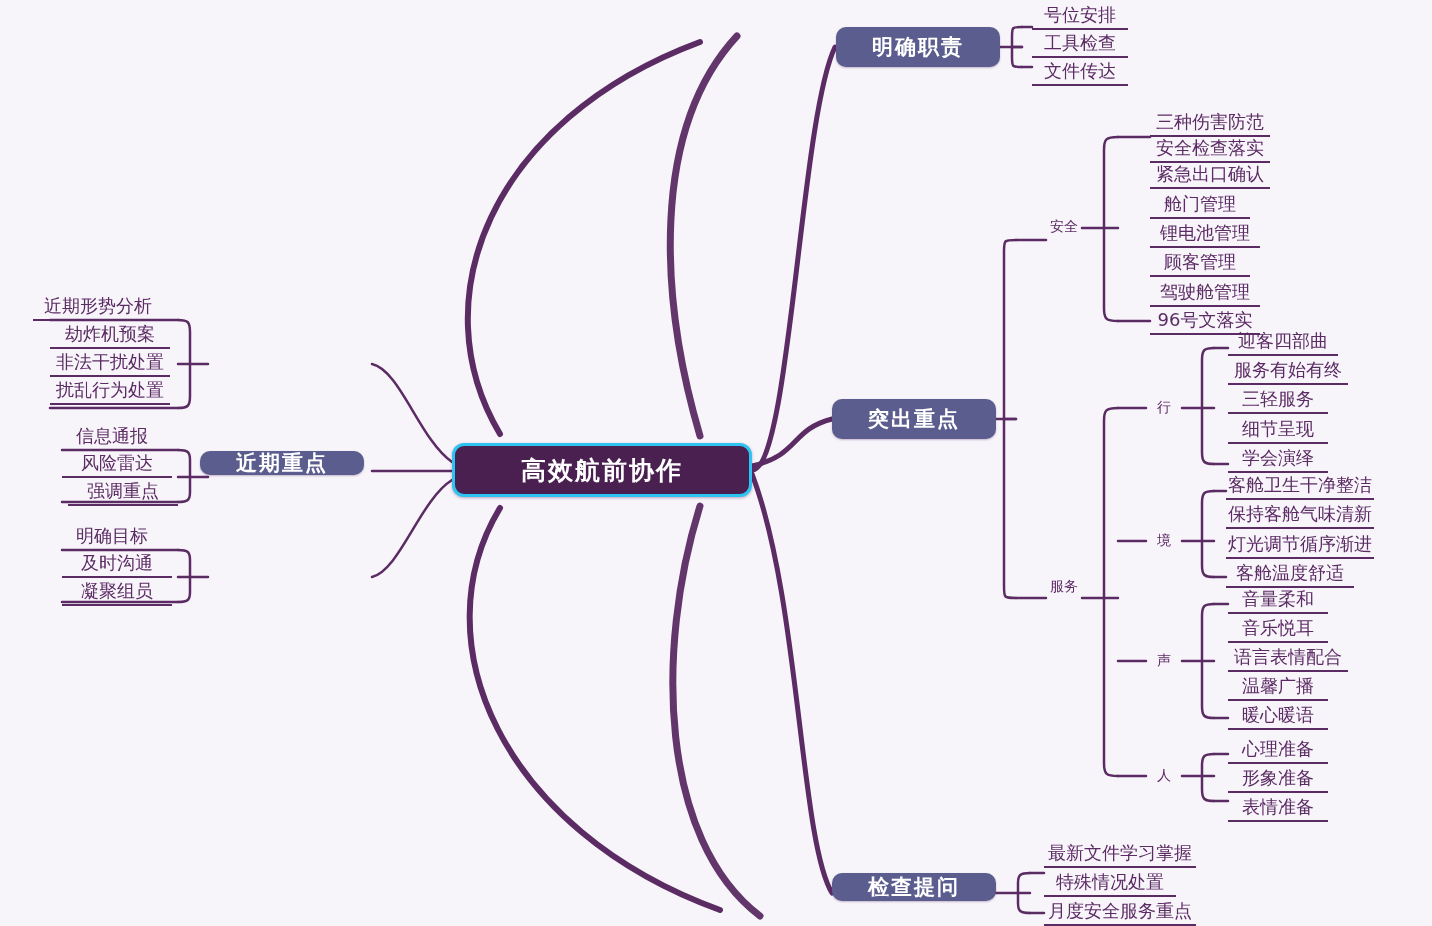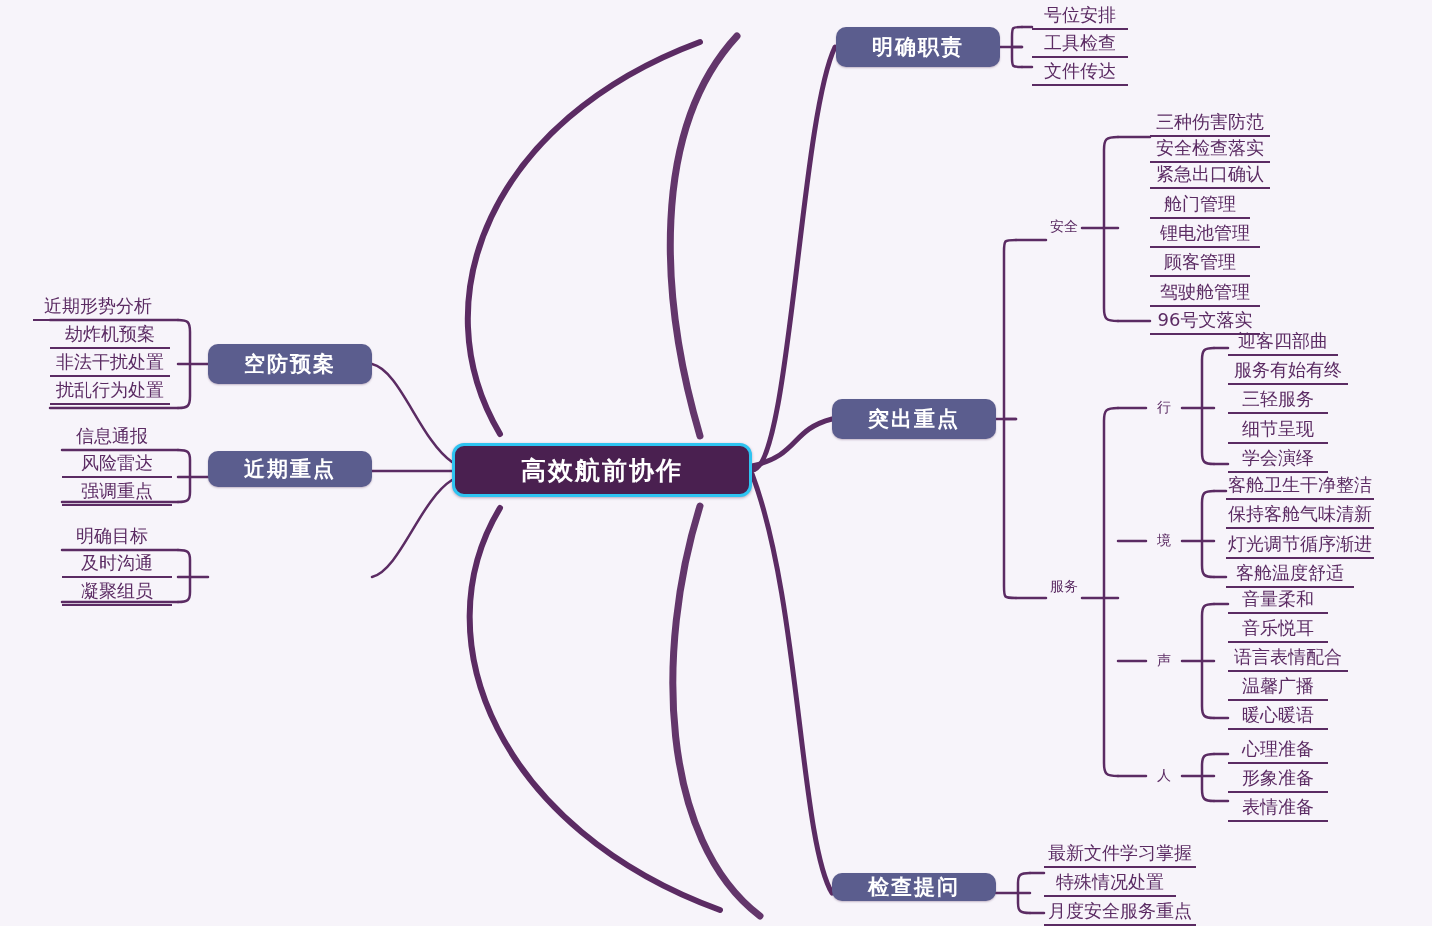--- a/index.html
+++ b/index.html
@@ -166,23 +166,22 @@
   </svg>
 
   <div class="node root" style="left:452px;top:443px;width:300px;height:54px;">高效航前协作</div>
 
   <div class="node lvl1" style="left:836px;top:27px;width:164px;height:40px;">明确职责</div>
 
   <div class="node lvl1" style="left:832px;top:399px;width:164px;height:40px;">突出重点</div>
 
   <div class="node lvl1" style="left:832px;top:873px;width:164px;height:28px;">检查提问</div>
 
-  <div class="node lvl1" style="left:208px;top:344px;width:164px;height:40px;">空防预案</div>
-
-  <div class="node lvl1" style="left:208px;top:451px;width:164px;height:36px;">近期重点</div>
+
+  <div class="node lvl1" style="left:200px;top:451px;width:164px;height:24px;">近期重点</div>
 
 
   <div class="node leaf" style="left:1032px;top:8px;width:96px;height:22px;">号位安排</div>
   <div class="node leaf" style="left:1032px;top:36px;width:96px;height:22px;">工具检查</div>
   <div class="node leaf" style="left:1032px;top:64px;width:96px;height:22px;">文件传达</div>
 
   <div class="node lvl2" style="left:1046px;top:216px;width:36px;height:22px;">安全</div>
 
   <div class="node leaf" style="left:1150px;top:115px;width:120px;height:22px;">三种伤害防范</div>
   <div class="node leaf" style="left:1150px;top:141px;width:120px;height:22px;">安全检查落实</div>
@@ -224,19 +223,19 @@
   <div class="node leaf" style="left:1044px;top:875px;width:132px;height:22px;">特殊情况处置</div>
   <div class="node leaf" style="left:1044px;top:904px;width:152px;height:22px;">月度安全服务重点</div>
 
   <div class="node leaf left" style="left:33px;top:299px;width:130px;height:22px;">近期形势分析</div>
   <div class="node leaf left" style="left:50px;top:327px;width:120px;height:22px;">劫炸机预案</div>
   <div class="node leaf left" style="left:50px;top:355px;width:120px;height:22px;">非法干扰处置</div>
   <div class="node leaf left" style="left:50px;top:383px;width:120px;height:22px;">扰乱行为处置</div>
 
   <div class="node leaf left" style="left:62px;top:429px;width:100px;height:22px;">信息通报</div>
   <div class="node leaf left" style="left:62px;top:456px;width:110px;height:22px;">风险雷达</div>
-  <div class="node leaf left" style="left:62px;top:484px;width:110px;height:22px;">强调重点</div>
+  <div class="node leaf left" style="left:68px;top:484px;width:110px;height:22px;">强调重点</div>
 
   <div class="node leaf left" style="left:62px;top:529px;width:100px;height:22px;">明确目标</div>
   <div class="node leaf left" style="left:62px;top:556px;width:110px;height:22px;">及时沟通</div>
   <div class="node leaf left" style="left:62px;top:584px;width:110px;height:22px;">凝聚组员</div>
 
 </div>
 
 </body></html>

